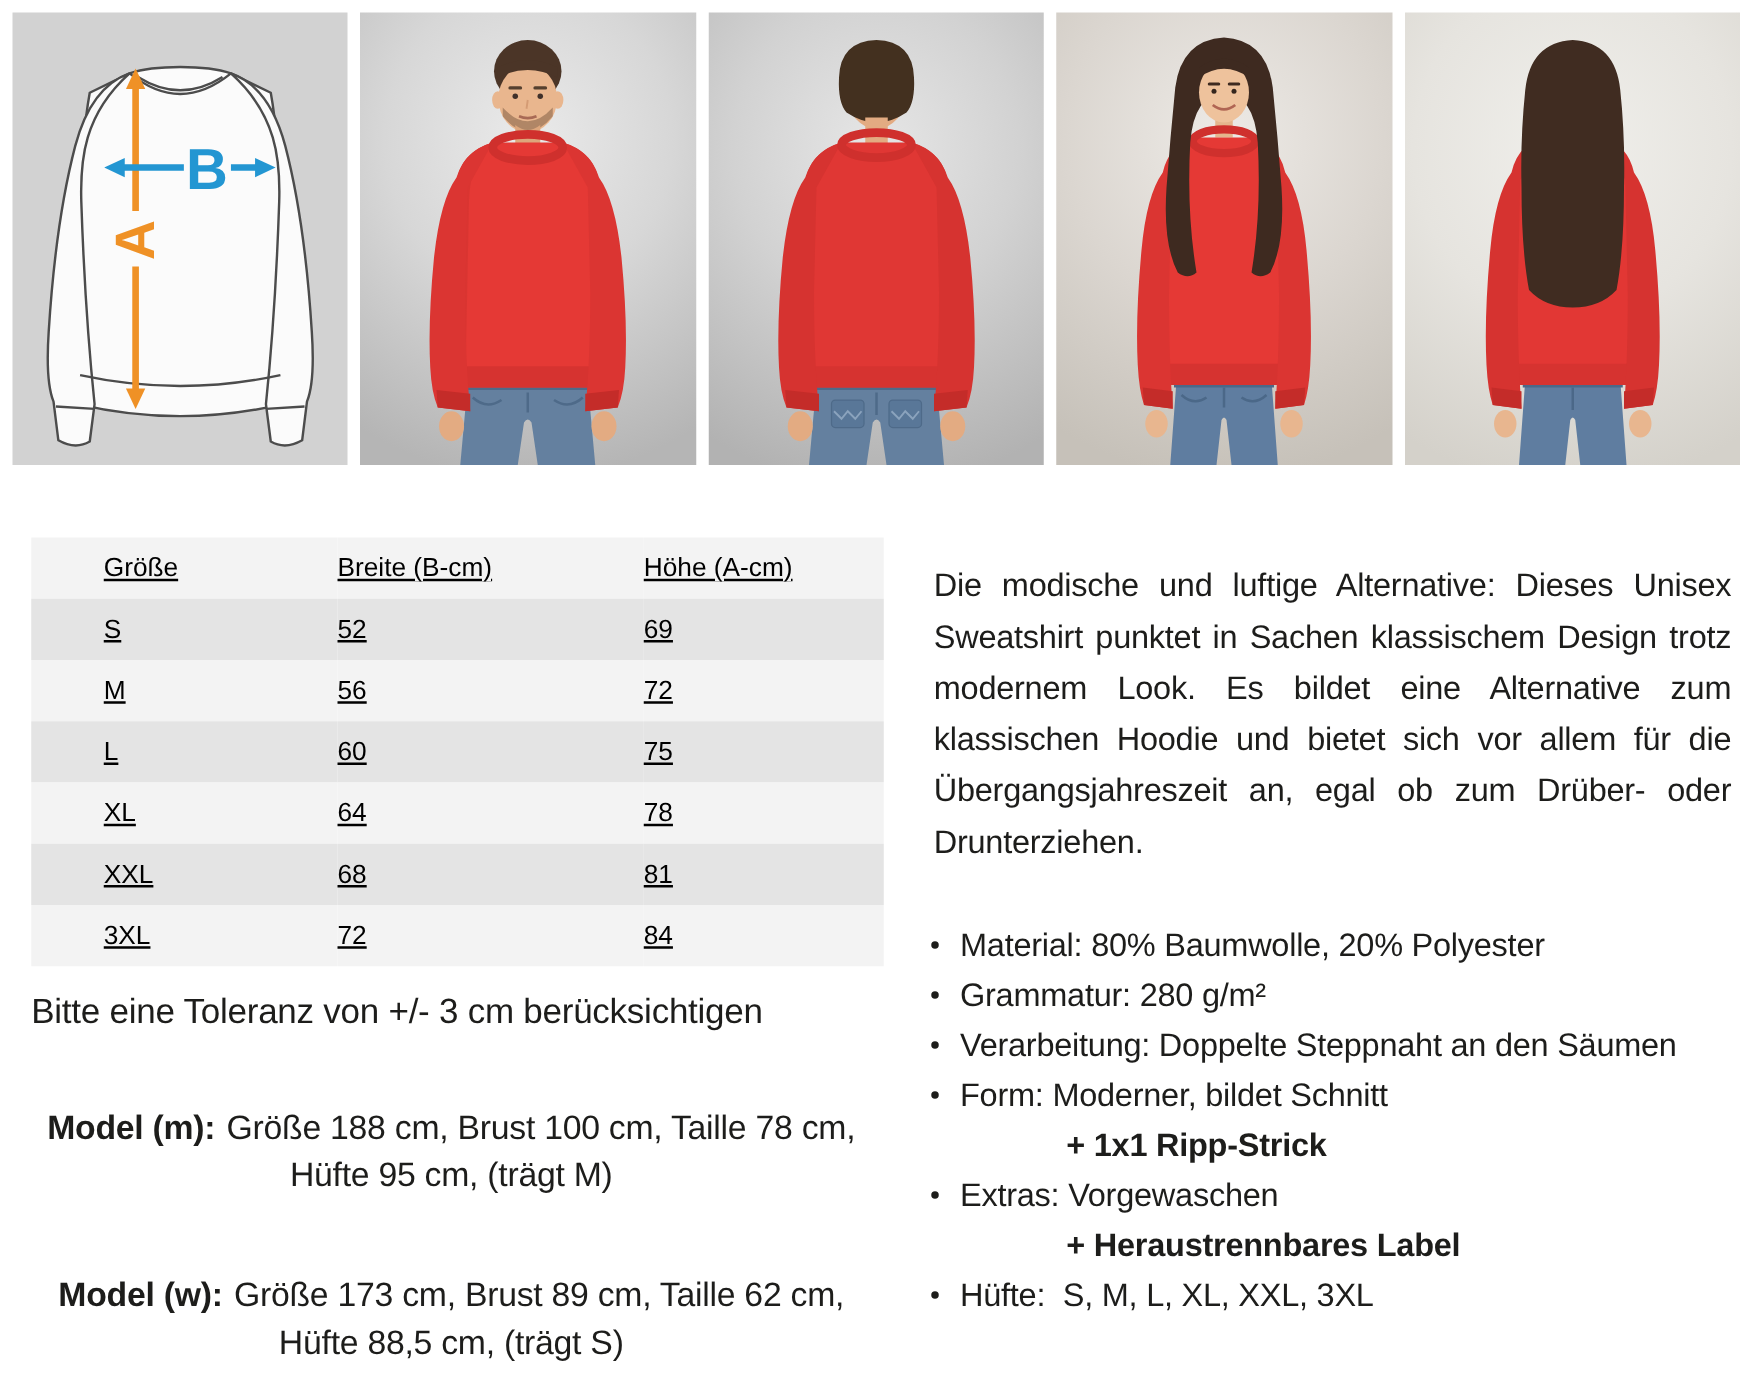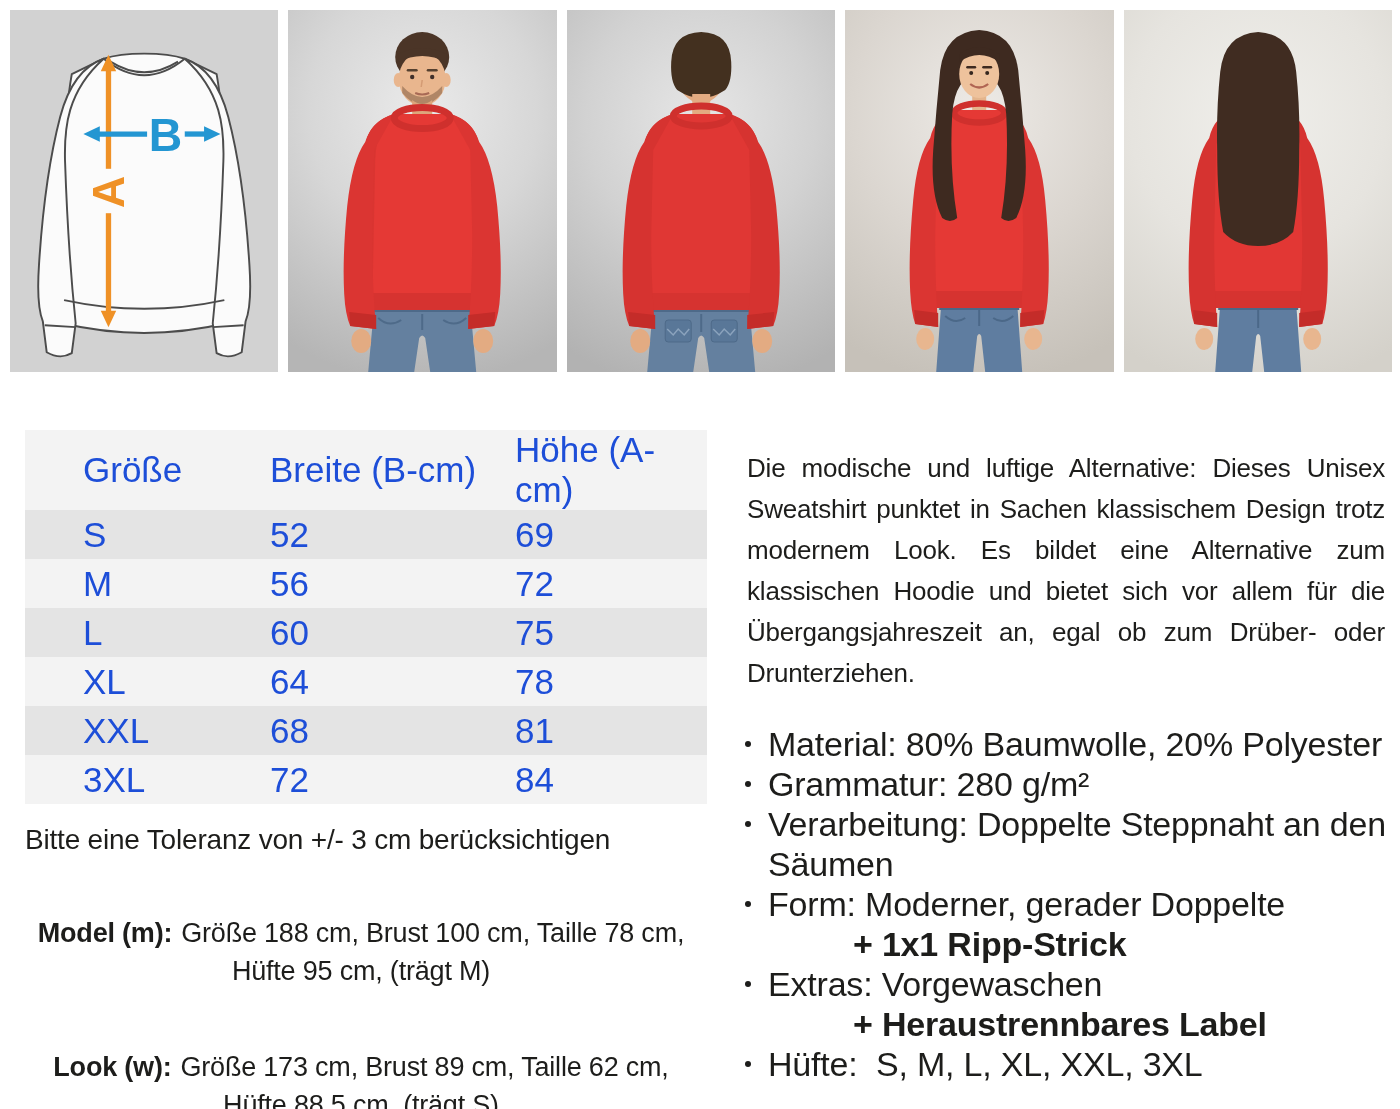--- a/index.html
+++ b/index.html
@@ -16,35 +16,35 @@
   .photo-mb{background:radial-gradient(95% 75% at 50% 30%, #e6e6e6 0%, #d2d2d2 45%, #b2b2b2 100%);}
   .photo-wf{background:radial-gradient(95% 75% at 50% 28%, #edeae6 0%, #dbd6d0 50%, #c6c1b9 100%);}
   .photo-wb{background:radial-gradient(95% 75% at 50% 30%, #f0efeb 0%, #e6e4df 50%, #d4d1ca 100%);}
 
   
   .content{display:flex;align-items:flex-start;margin:58px 0 0 25px;}
   .left-col{width:682px;flex:none;}
   .right-col{width:658px;flex:none;margin-left:30px;padding-top:8px;}
 
   table.size-table{width:100%;border-collapse:collapse;table-layout:fixed;
-    font-size:35px;color:#1d4ed8;font-weight:400;}
+    font-size:21px;color:#000000;font-weight:400;text-decoration:underline;}
   .size-table th,.size-table td{height:49px;padding:0;text-align:left;
     vertical-align:middle;font-weight:400;}
   .size-table th:first-child,.size-table td:first-child{padding-left:58px;}
   .size-table thead tr{background:#f3f3f3;}
   .size-table tbody tr:nth-child(odd){background:#e4e4e4;}
   .size-table tbody tr:nth-child(even){background:#f3f3f3;}
 
   .tolerance{margin:20px 0 0 0;font-size:28px;letter-spacing:-0.2px;}
   .model-note{margin:58px 0 0 0;font-size:27px;line-height:38px;max-width:672px;letter-spacing:-0.2px;text-align:center;}
   .model-note .lbl{font-weight:bold;margin-right:9px;}
 
   .description{margin:10px;font-size:26px;line-height:41px;text-align:justify;
     max-width:656px;letter-spacing:-0.2px;}
-  .features{list-style:none;margin:30px 0 0 0;padding:0;font-size:34px;letter-spacing:-0.2px;}
+  .features{list-style:none;margin:42px 0 0 0;padding:0;font-size:26px;letter-spacing:-0.2px;}
   .features li{position:relative;padding-left:31px;line-height:40px;white-space:pre-wrap;}
   .features li.bullet::before{content:"";position:absolute;left:8px;top:17px;
     width:6px;height:6px;border-radius:50%;background:#1d1d1b;}
   .features li.indent{padding-left:116px;font-weight:bold;}
 </style>
 </head>
 <body>
 
 <div class="gallery">
 
@@ -243,31 +243,31 @@
       </tbody>
     </table>
 
     <p class="tolerance">Bitte eine Toleranz von +/- 3 cm berücksichtigen</p>
 
     <p class="model-note">
       <span class="lbl">Model (m):</span><span>Größe 188 cm, Brust 100 cm, Taille 78 cm, Hüfte 95 cm, (trägt M)</span>
     </p>
 
     <p class="model-note">
-      <span class="lbl">Look (w):</span><span>Größe 173 cm, Brust 89 cm, Taille 62 cm, Hüfte 88,5 cm, (trägt S)</span>
+      <span class="lbl">Model (w):</span><span>Größe 173 cm, Brust 89 cm, Taille 62 cm, Hüfte 88,5 cm, (trägt S)</span>
     </p>
   </div>
 
   <div class="right-col">
     <p class="description">Die modische und luftige Alternative: Dieses Unisex Sweatshirt punktet in Sachen klassischem Design trotz modernem Look. Es bildet eine Alternative zum klassischen Hoodie und bietet sich vor allem für die Übergangsjahreszeit an, egal ob zum Drüber- oder Drunterziehen.</p>
 
     <ul class="features">
       <li class="bullet"><span>Material: 80% Baumwolle, 20% Polyester</span></li>
       <li class="bullet"><span>Grammatur: 280 g/m²</span></li>
       <li class="bullet"><span>Verarbeitung: Doppelte Steppnaht an den Säumen</span></li>
-      <li class="bullet"><span>Form: Moderner, gerader Doppelte</span></li>
+      <li class="bullet"><span>Form: Moderner, bildet Schnitt</span></li>
       <li class="indent"><span>+ 1x1 Ripp-Strick</span></li>
       <li class="bullet"><span>Extras: Vorgewaschen</span></li>
       <li class="indent"><span>+ Heraustrennbares Label</span></li>
       <li class="bullet"><span>Hüfte:  S, M, L, XL, XXL, 3XL</span></li>
     </ul>
   </div>
 </div>
 
 </body></html>

